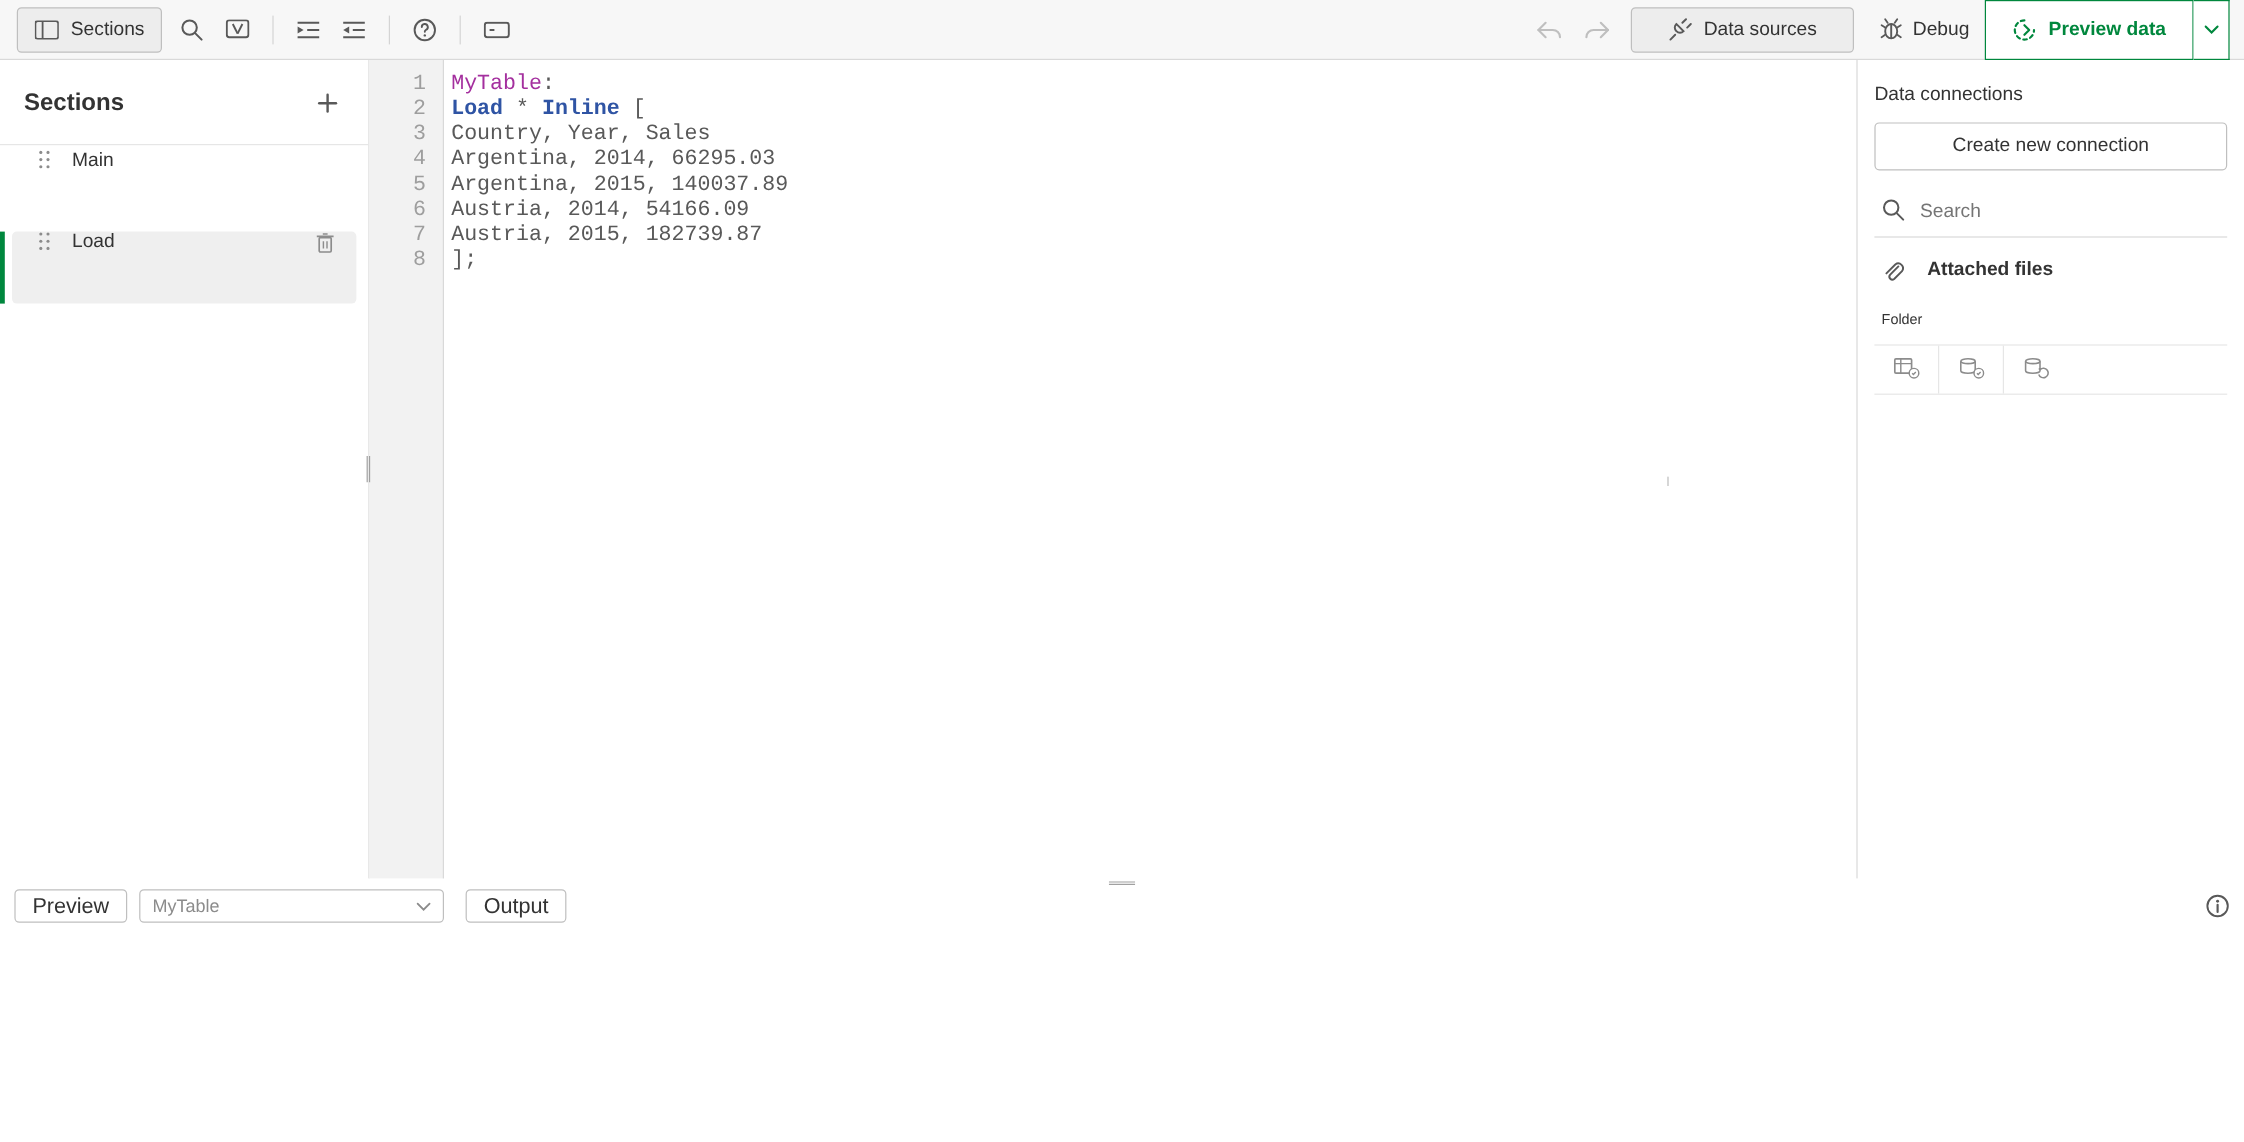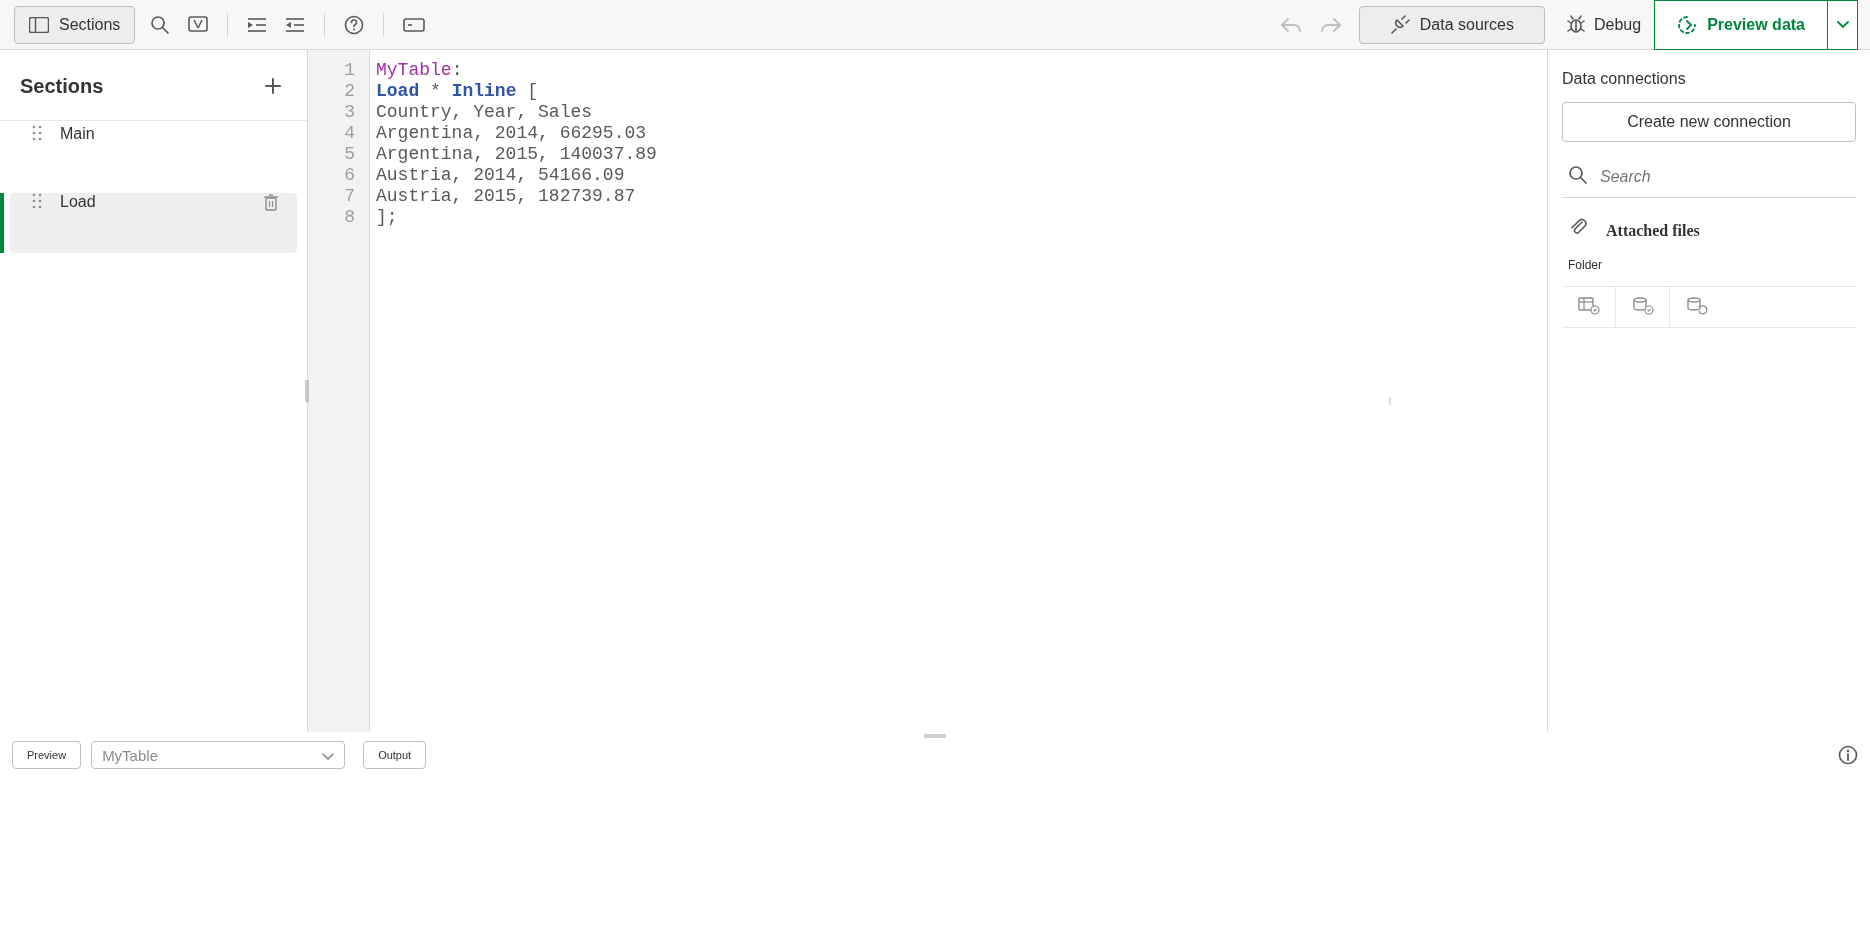--- a/index.html
+++ b/index.html
@@ -153,23 +153,23 @@
     height:40px; border:1px solid #bfbfbf; border-radius:4px;
     background:#fff; display:flex; align-items:center; justify-content:center;
     font-size:16px; color:#333; cursor:pointer;
   }
   .rp-search {
     display:flex; align-items:center; height:42px;
     border-bottom:1px solid #d9d9d9; gap:12px; padding:0 6px;
   }
   .rp-search input {
     border:none; outline:none; flex:1; font-size:16px;
-    font-style:italic; color:#a21caf; background:transparent;
-  }
-  .rp-row { display:flex; align-items:flex-end; gap:18px; font-size:16px; font-weight:600; padding:4px 6px;font-family:Liberation Serif, serif; }
+    color:#a21caf; background:transparent;
+  }
+  .rp-row { display:flex; align-items:flex-start; gap:18px; font-size:16px; font-weight:600; padding:4px 6px; }
   .rp-sub { font-size:12px; color:#333; padding:0 6px; }
   .rp-iconrow {
     display:flex; border-top:1px solid #e6e6e6; border-bottom:1px solid #e6e6e6;
   }
   .rp-iconrow .cell {
     width:54px; height:40px; display:flex; align-items:center; justify-content:center;
     border-right:1px solid #e6e6e6; color:#8c8c8c; cursor:pointer;
   }
   .rp-iconrow .cell:last-child { border-right:none; }
 
@@ -183,21 +183,21 @@
 
   
   .bottom {
     display:flex; align-items:center;
     height: 30px; padding: 0 12px; gap: 10px;
     background:#fff;
   }
   .pill-btn {
     height:28px; padding:0 14px;
     border:1px solid #bfbfbf; border-radius:4px;
-    background:#fff; font-size:11px; color:#333; cursor:pointer;
+    background:#fff; font-size:18px; color:#333; cursor:pointer;
     display:flex; align-items:center;
   }
   .select-box {
     height:28px; width:254px;
     border:1px solid #bfbfbf; border-radius:4px;
     display:flex; align-items:center; justify-content:space-between;
     padding:0 10px; color:#8c8c8c; font-size:15px; cursor:pointer;
   }
   .bottom-spacer { flex:1; }
   .info-circle { color:#595959; cursor:pointer; display:flex; }

